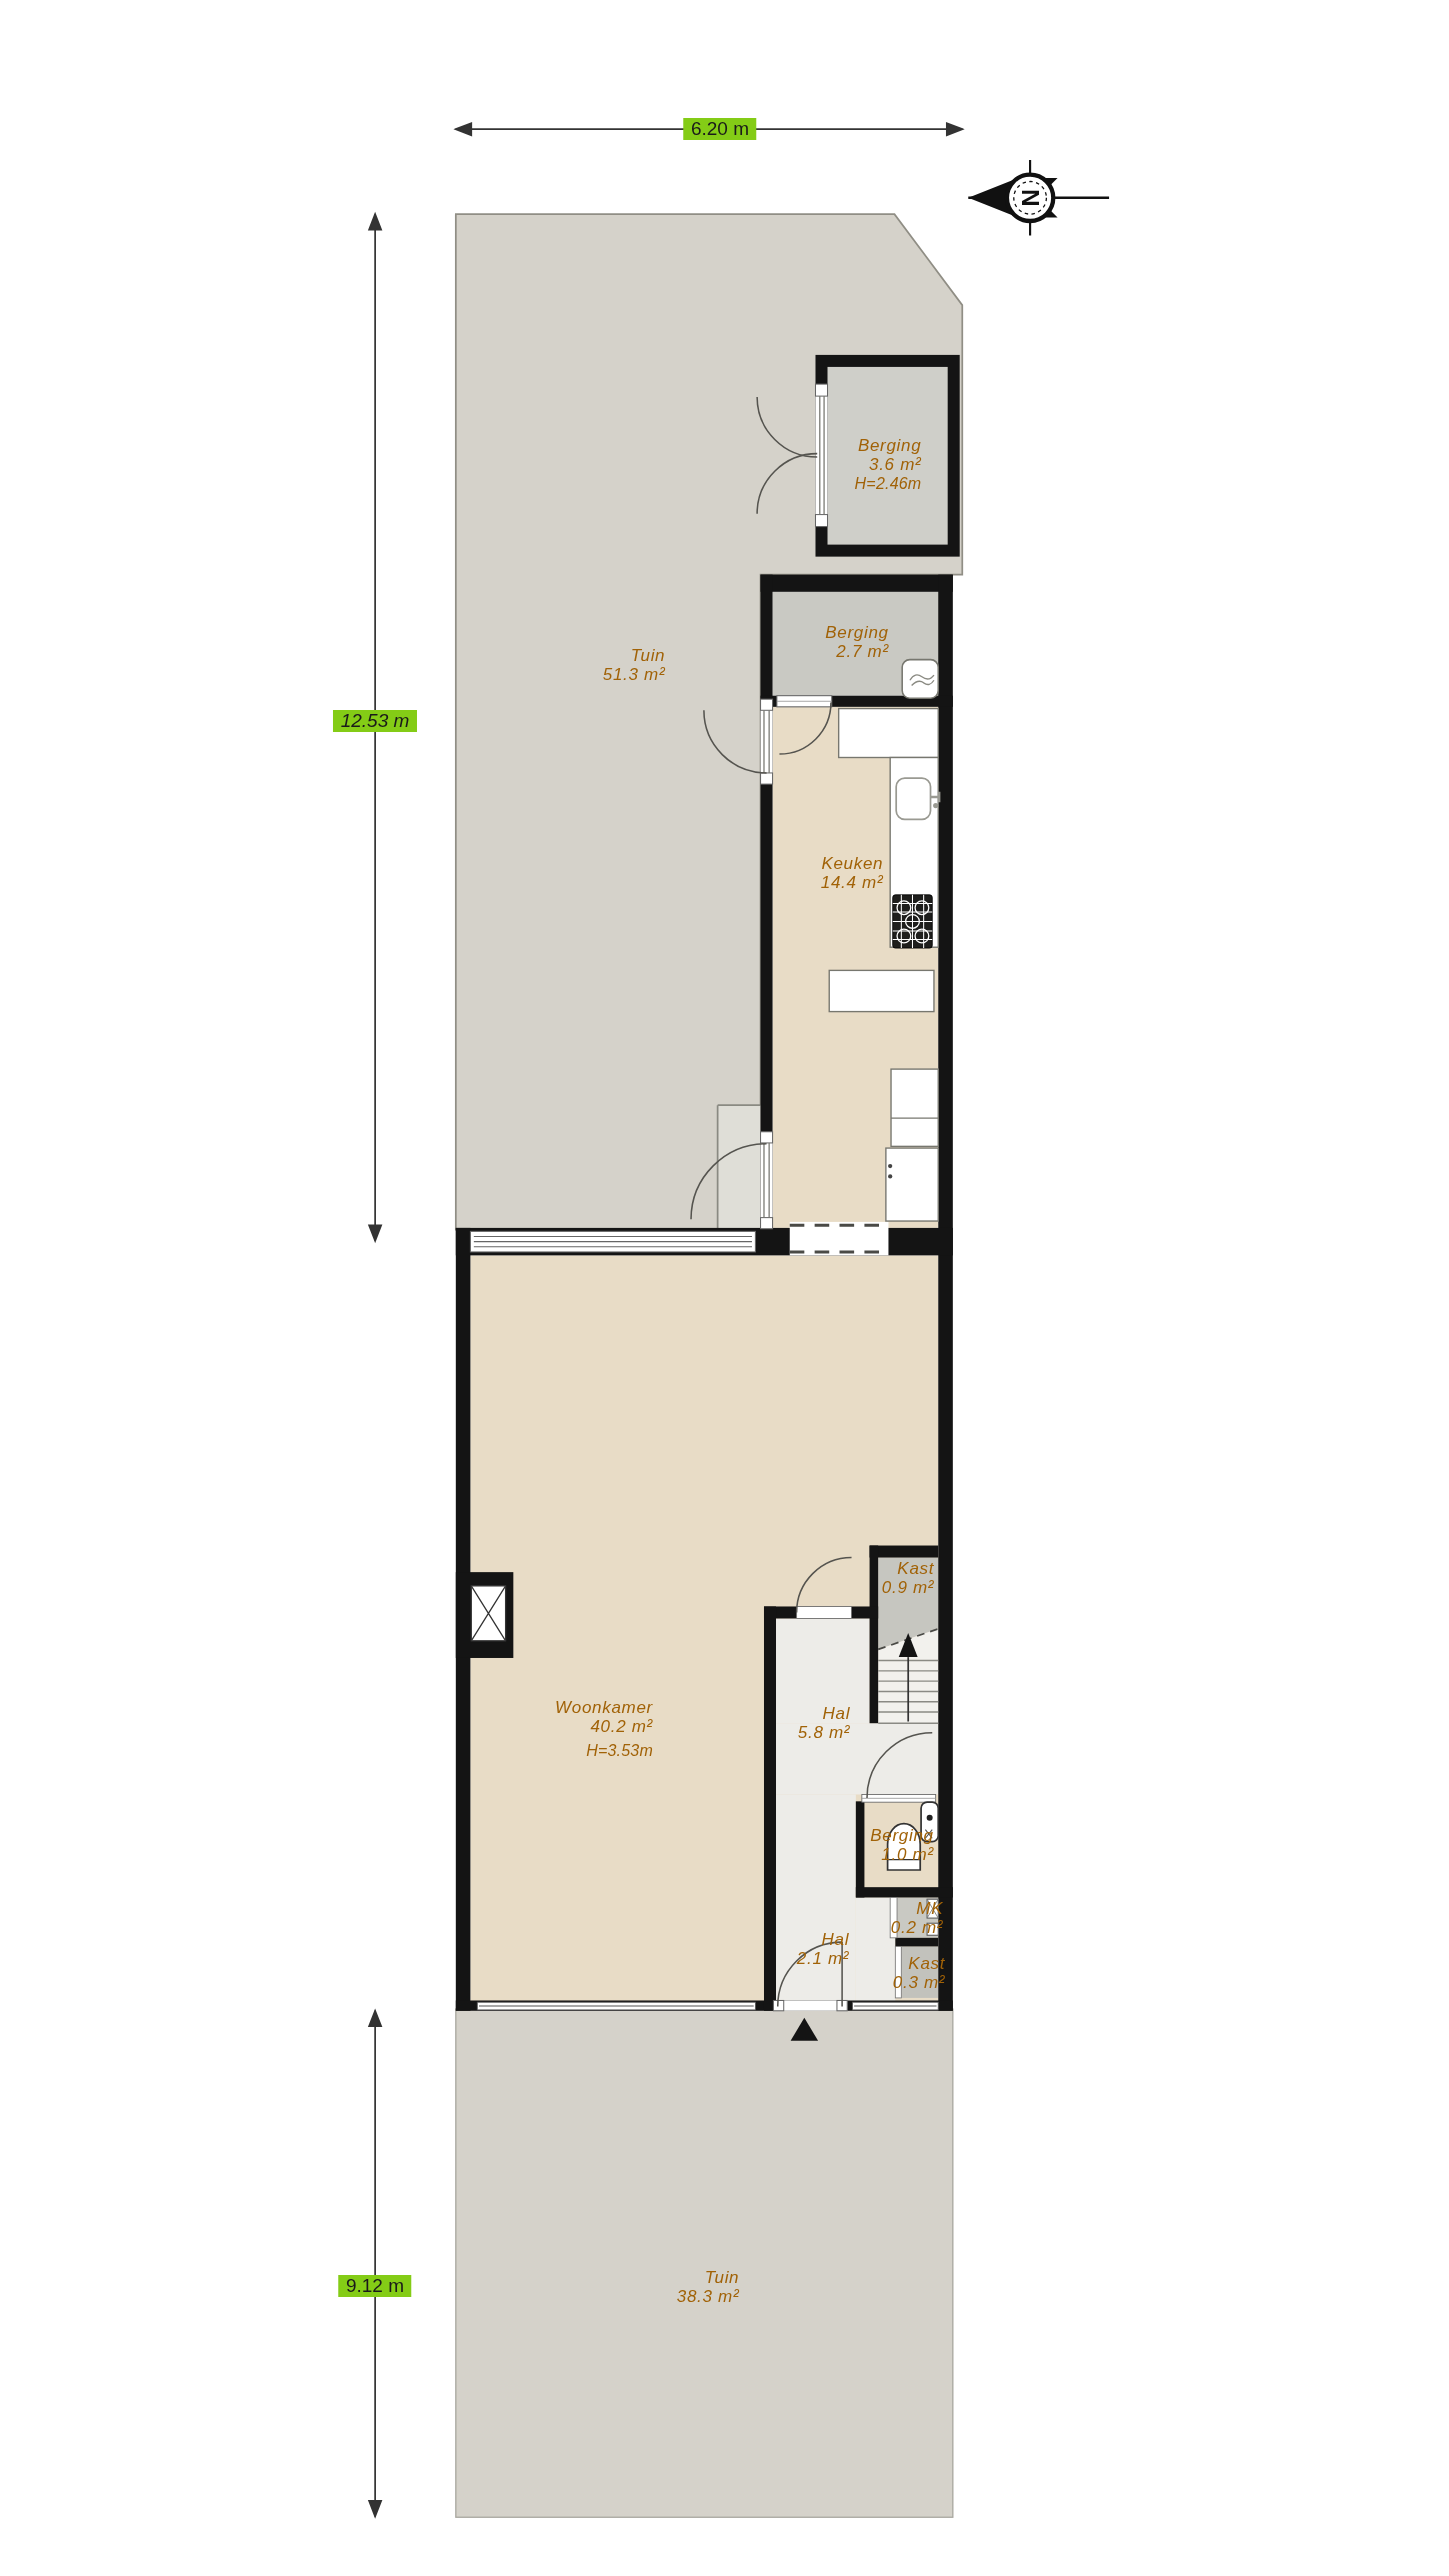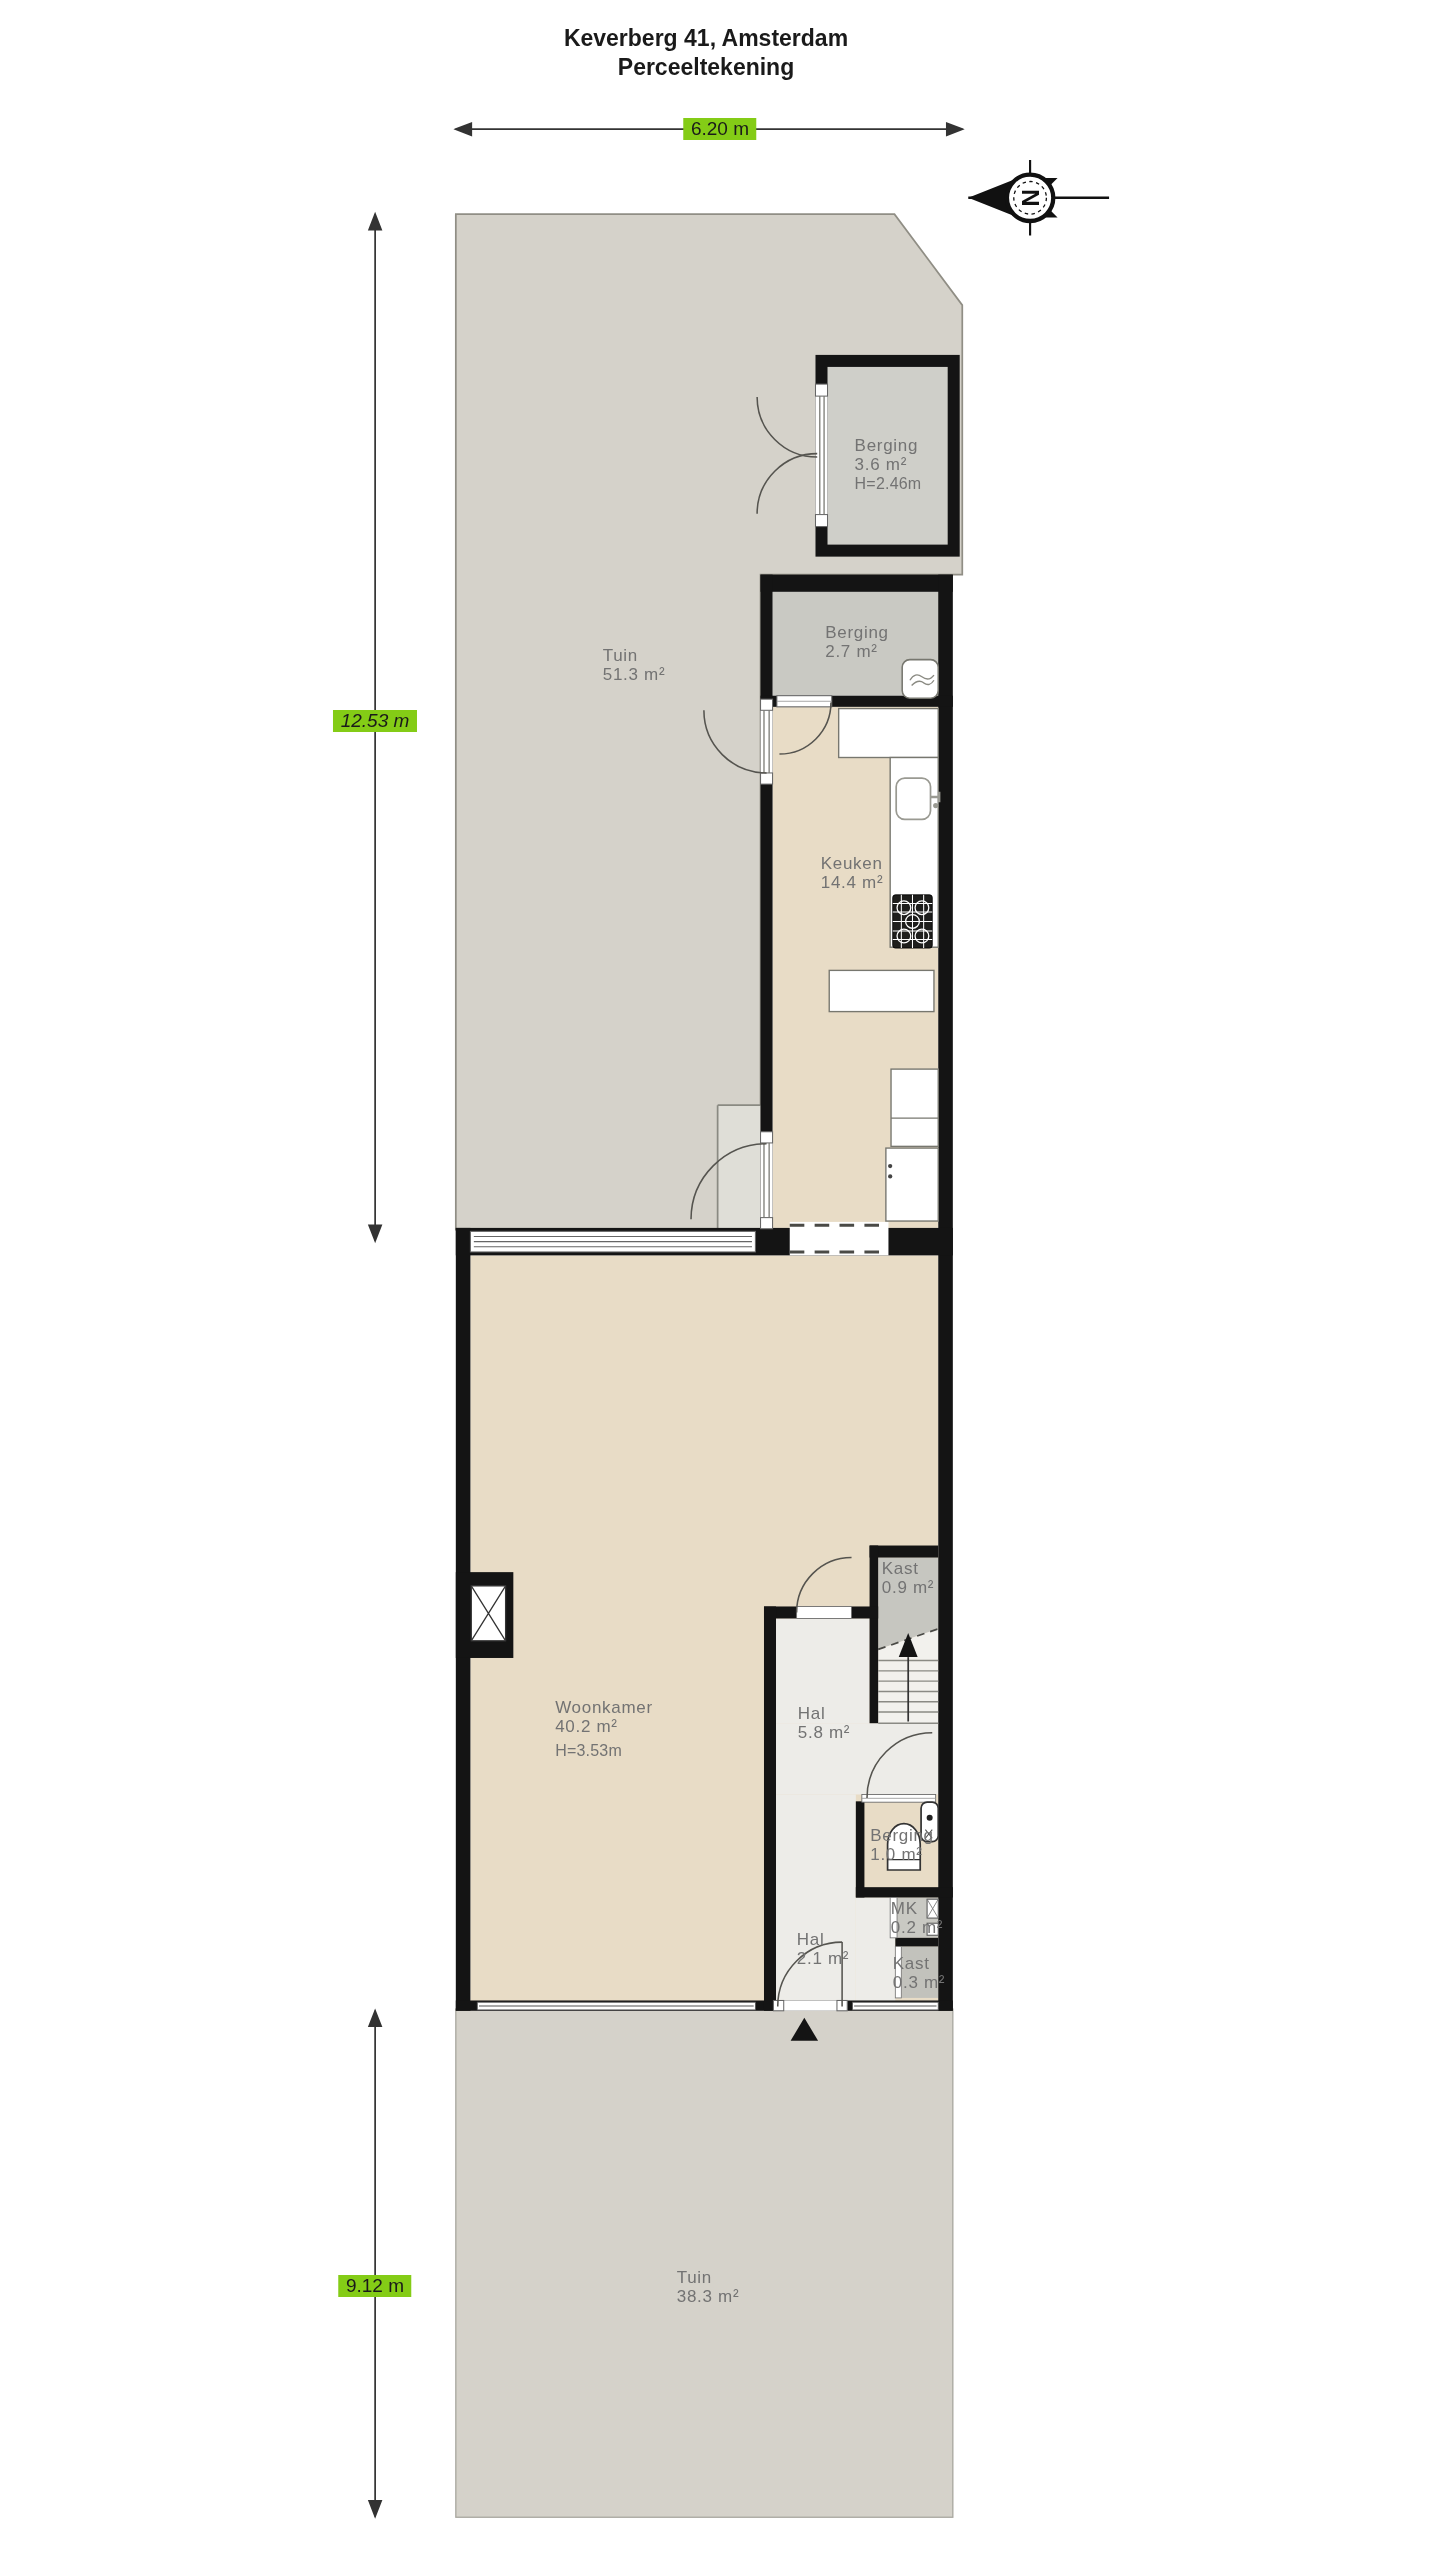--- a/index.html
+++ b/index.html
@@ -1,22 +1,22 @@
 <!DOCTYPE html>
 <html style="font-size:13.7px"><head>
 <meta charset="utf-8">
 <style>
   html,body{margin:0;padding:0;background:#ffffff;}
   #stage{position:relative;width:1449px;height:2576px;background:#ffffff;overflow:hidden;
          font-family:"Liberation Sans","DejaVu Sans",sans-serif;}
   #plan-svg{position:absolute;left:0;top:0;}
   .ttl{position:absolute;left:706px;top:24px;transform:translateX(-50%);
        text-align:center;font-weight:bold;font-size:23px;line-height:29px;color:#1a1a1a;white-space:nowrap;}
-  .room-label{position:absolute;transform:translateX(-50%);text-align:left;
-       font-size:17px;line-height:19px;color:#737373;letter-spacing:0.7px;white-space:nowrap;}
+  .room-label{position:absolute;transform:translateX(-50%);text-align:right;
+       font-size:17px;line-height:19px;color:#a16207;letter-spacing:0.7px;white-space:nowrap;font-style:italic;}
   .room-label .rl-h{font-size:16px;letter-spacing:0.2px;}
   .dim-label{position:absolute;transform:translate(-50%,-50%);background:#84cc16;
        padding:0 7.7px;font-size:19px;color:#1a1a1a;white-space:nowrap;}
 </style>
 </head>
 <body>
 
 <div id="stage">
 
 <svg id="plan-svg" width="1449" height="2576" viewBox="0 0 1688 3000">
@@ -215,24 +215,20 @@
   <g>
     <path d="M1128,230 H1292" stroke="#111" stroke-width="3" fill="none"></path>
     <path d="M1200,186 V206 M1200,254 V274" stroke="#111" stroke-width="2.5" fill="none"></path>
     <polygon points="1128,230 1186,207 1232,207 1209,230 1232,253 1186,253" fill="#111"></polygon>
     <circle cx="1200" cy="230" r="27" fill="#ffffff" stroke="#111" stroke-width="5"></circle>
     <circle cx="1200" cy="230" r="19" fill="none" stroke="#111" stroke-width="1.5" stroke-dasharray="4 4"></circle>
     <text id="compass-letter" x="1200" y="240" text-anchor="middle" font-size="28" font-weight="bold" font-family="Liberation Sans, sans-serif" fill="#111" transform="rotate(-90 1200 230)">N</text>
   </g>
 </svg>
 
-  <div class="ttl">
-    <div>Keverberg 41, Amsterdam</div>
-    <div>Perceeltekening</div>
-  </div>
 
   <div class="dim-label" style="left:720px;top:129px;">6.20 m</div>
   <div class="dim-label" style="left:375px;top:721px;font-style:italic;">12.53 m</div>
   <div class="dim-label" style="left:375px;top:2286px;">9.12 m</div>
 
   <div class="room-label" style="left:634px;top:646px;">
     <div>Tuin</div>
     <div>51.3 m²</div>
   </div>
 

